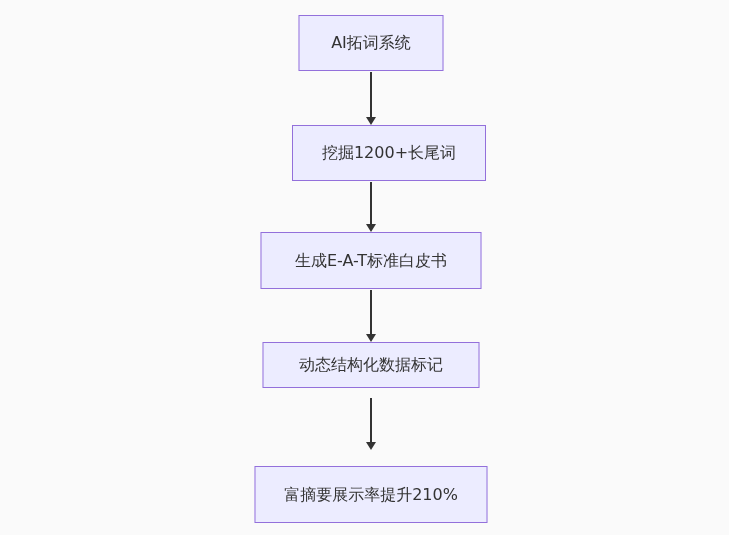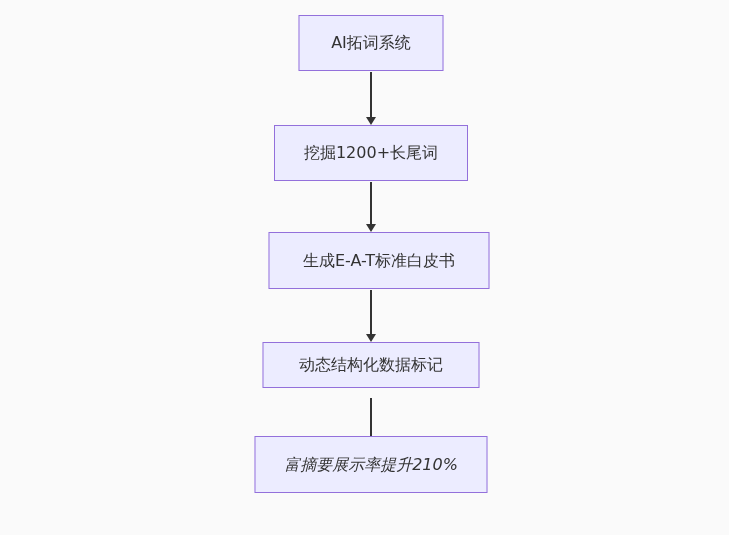--- a/index.html
+++ b/index.html
@@ -32,24 +32,24 @@
     color: var(--text);
     font-size: 16px;
     line-height: 1;
     display: flex;
     align-items: center;
     justify-content: center;
     text-align: right;
     white-space: nowrap;
   }
   .n1 { top: 15px;  width: 145px; height: 56px; }
-  .n2 { top: 125px; width: 194px; height: 56px; }
-  .n3 { top: 232px; width: 221px; height: 57px; margin-left: 8px; }
+  .n2 { top: 125px; width: 194px; height: 56px; margin-left: 18px; }
+  .n3 { top: 232px; width: 221px; height: 57px; }
   .n4 { top: 342px; width: 217px; height: 46px; }
-  .n5 { top: 436px; width: 233px; height: 57px; font-style: italic; }
+  .n5 { top: 466px; width: 233px; height: 57px; }
 
   .edge {
     position: absolute;
     left: 371px;
     transform: translateX(-50%);
     display: flex;
     flex-direction: column;
     align-items: center;
   }
   .e1 { top: 72px;  height: 53px; }

